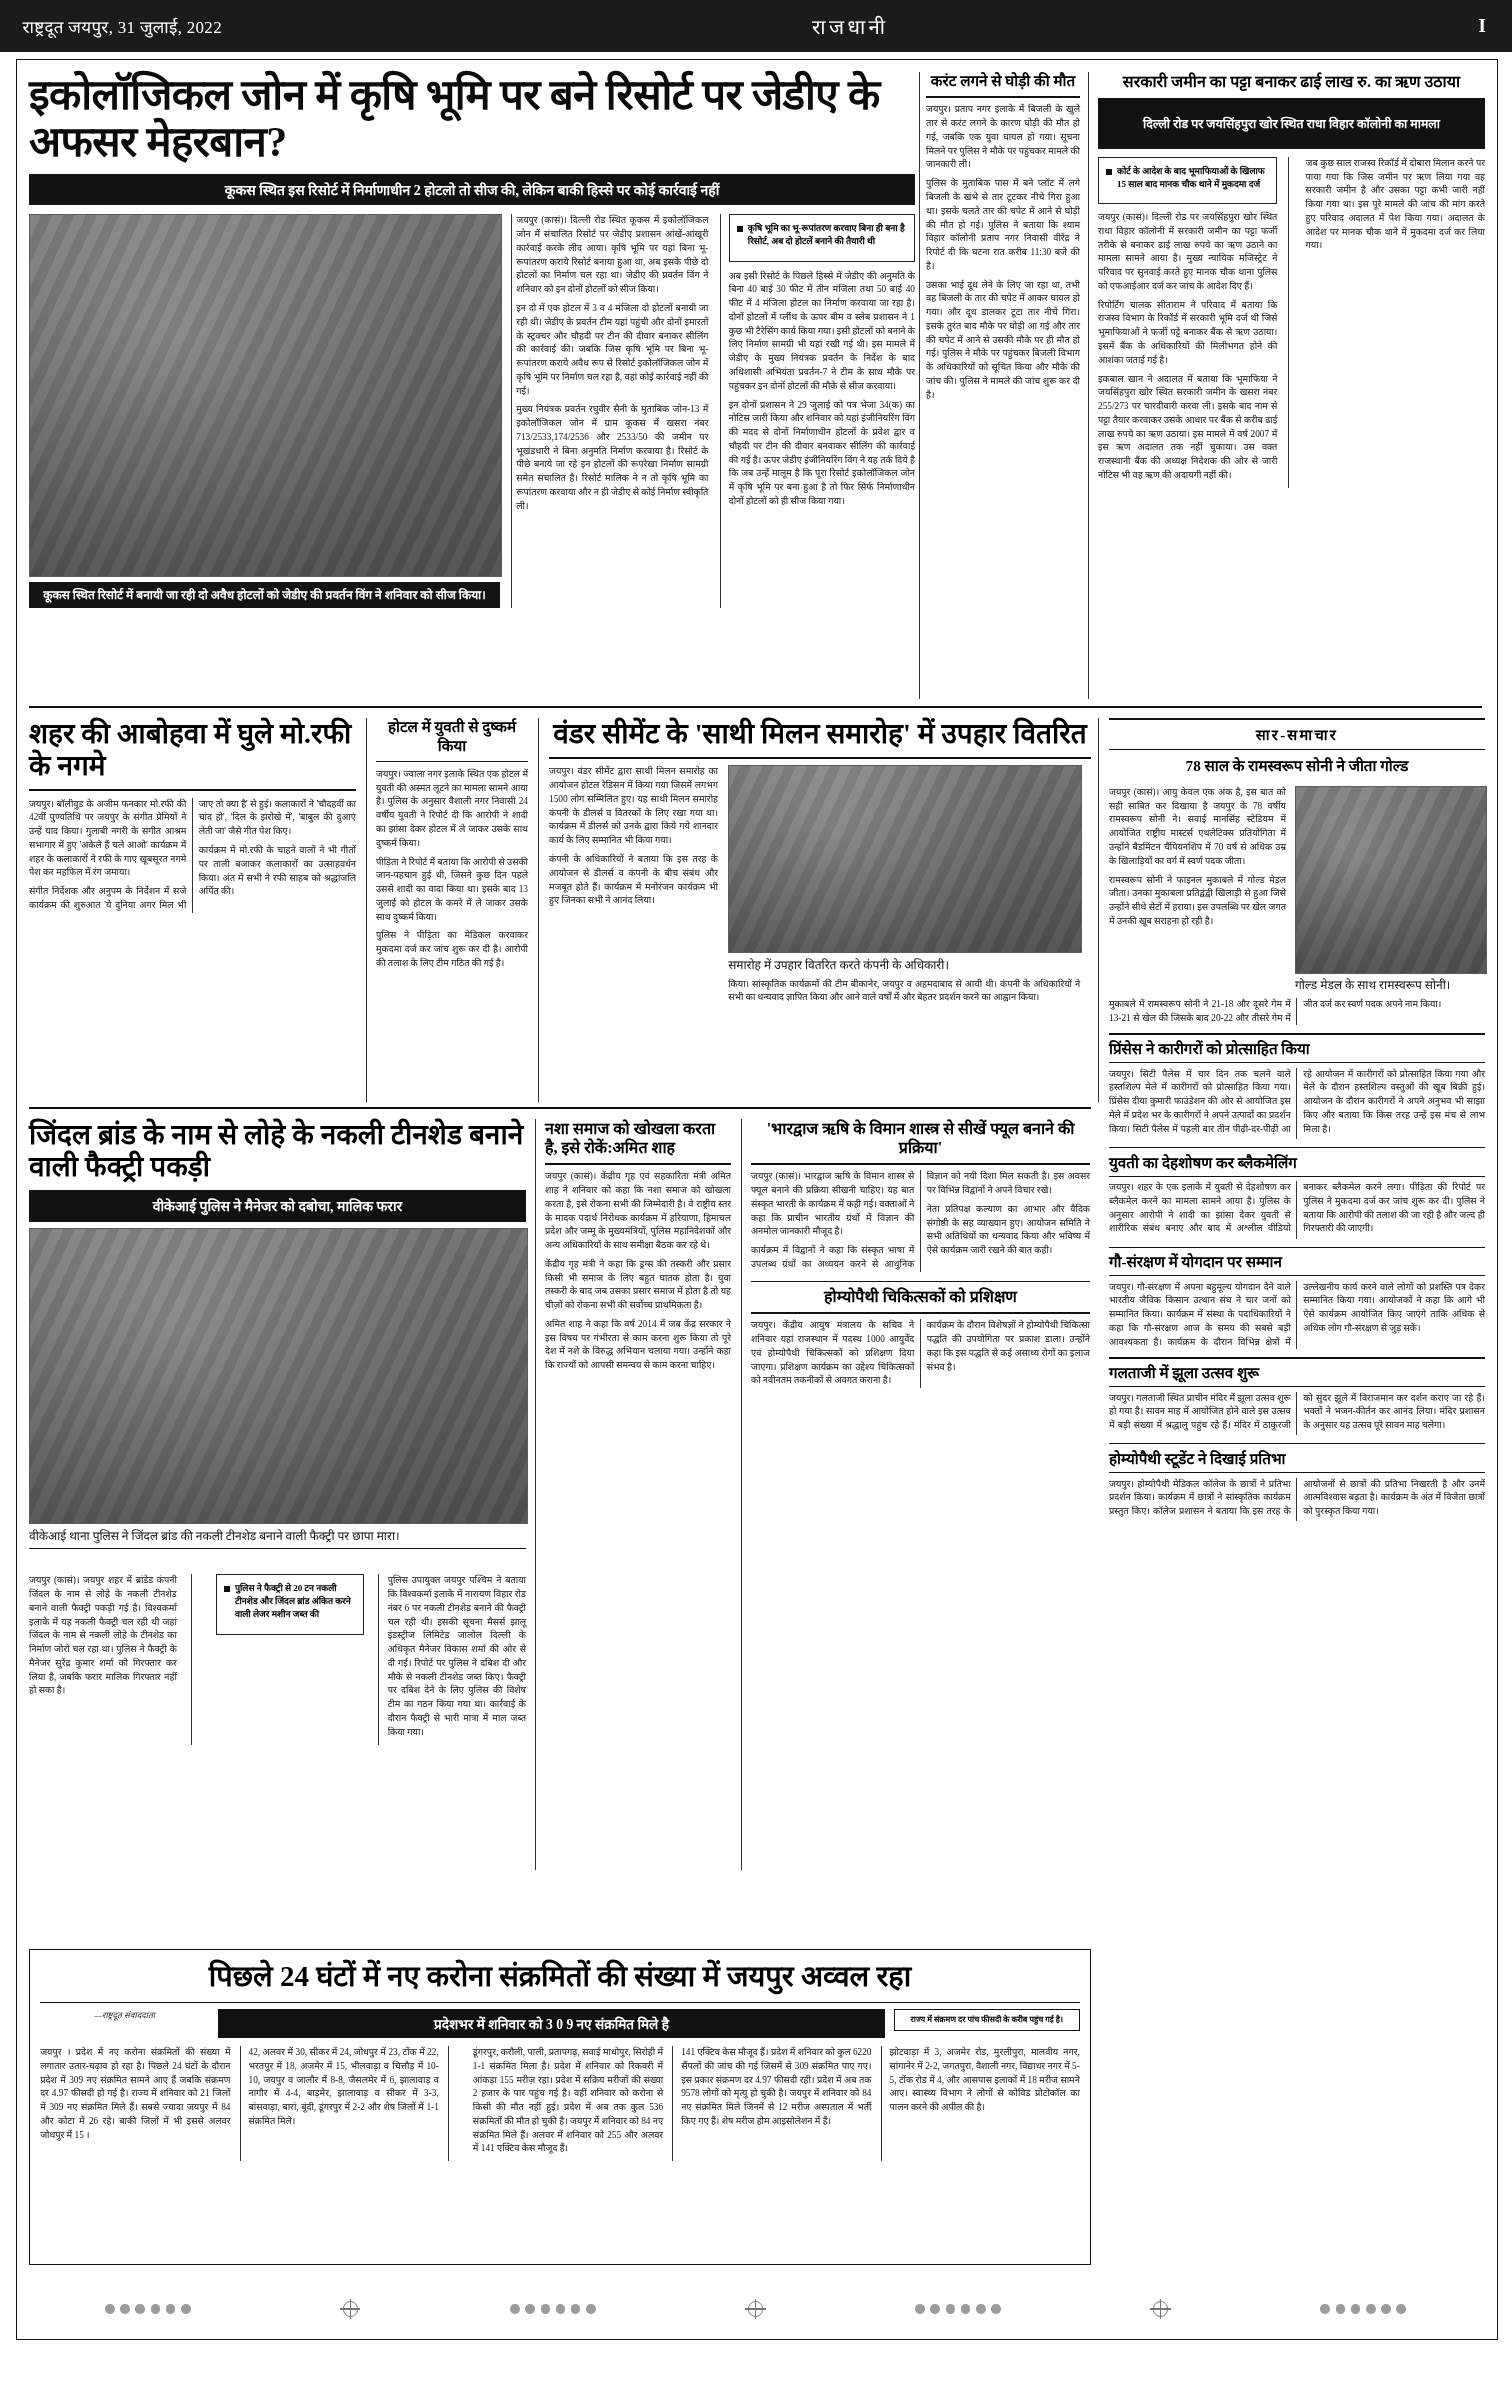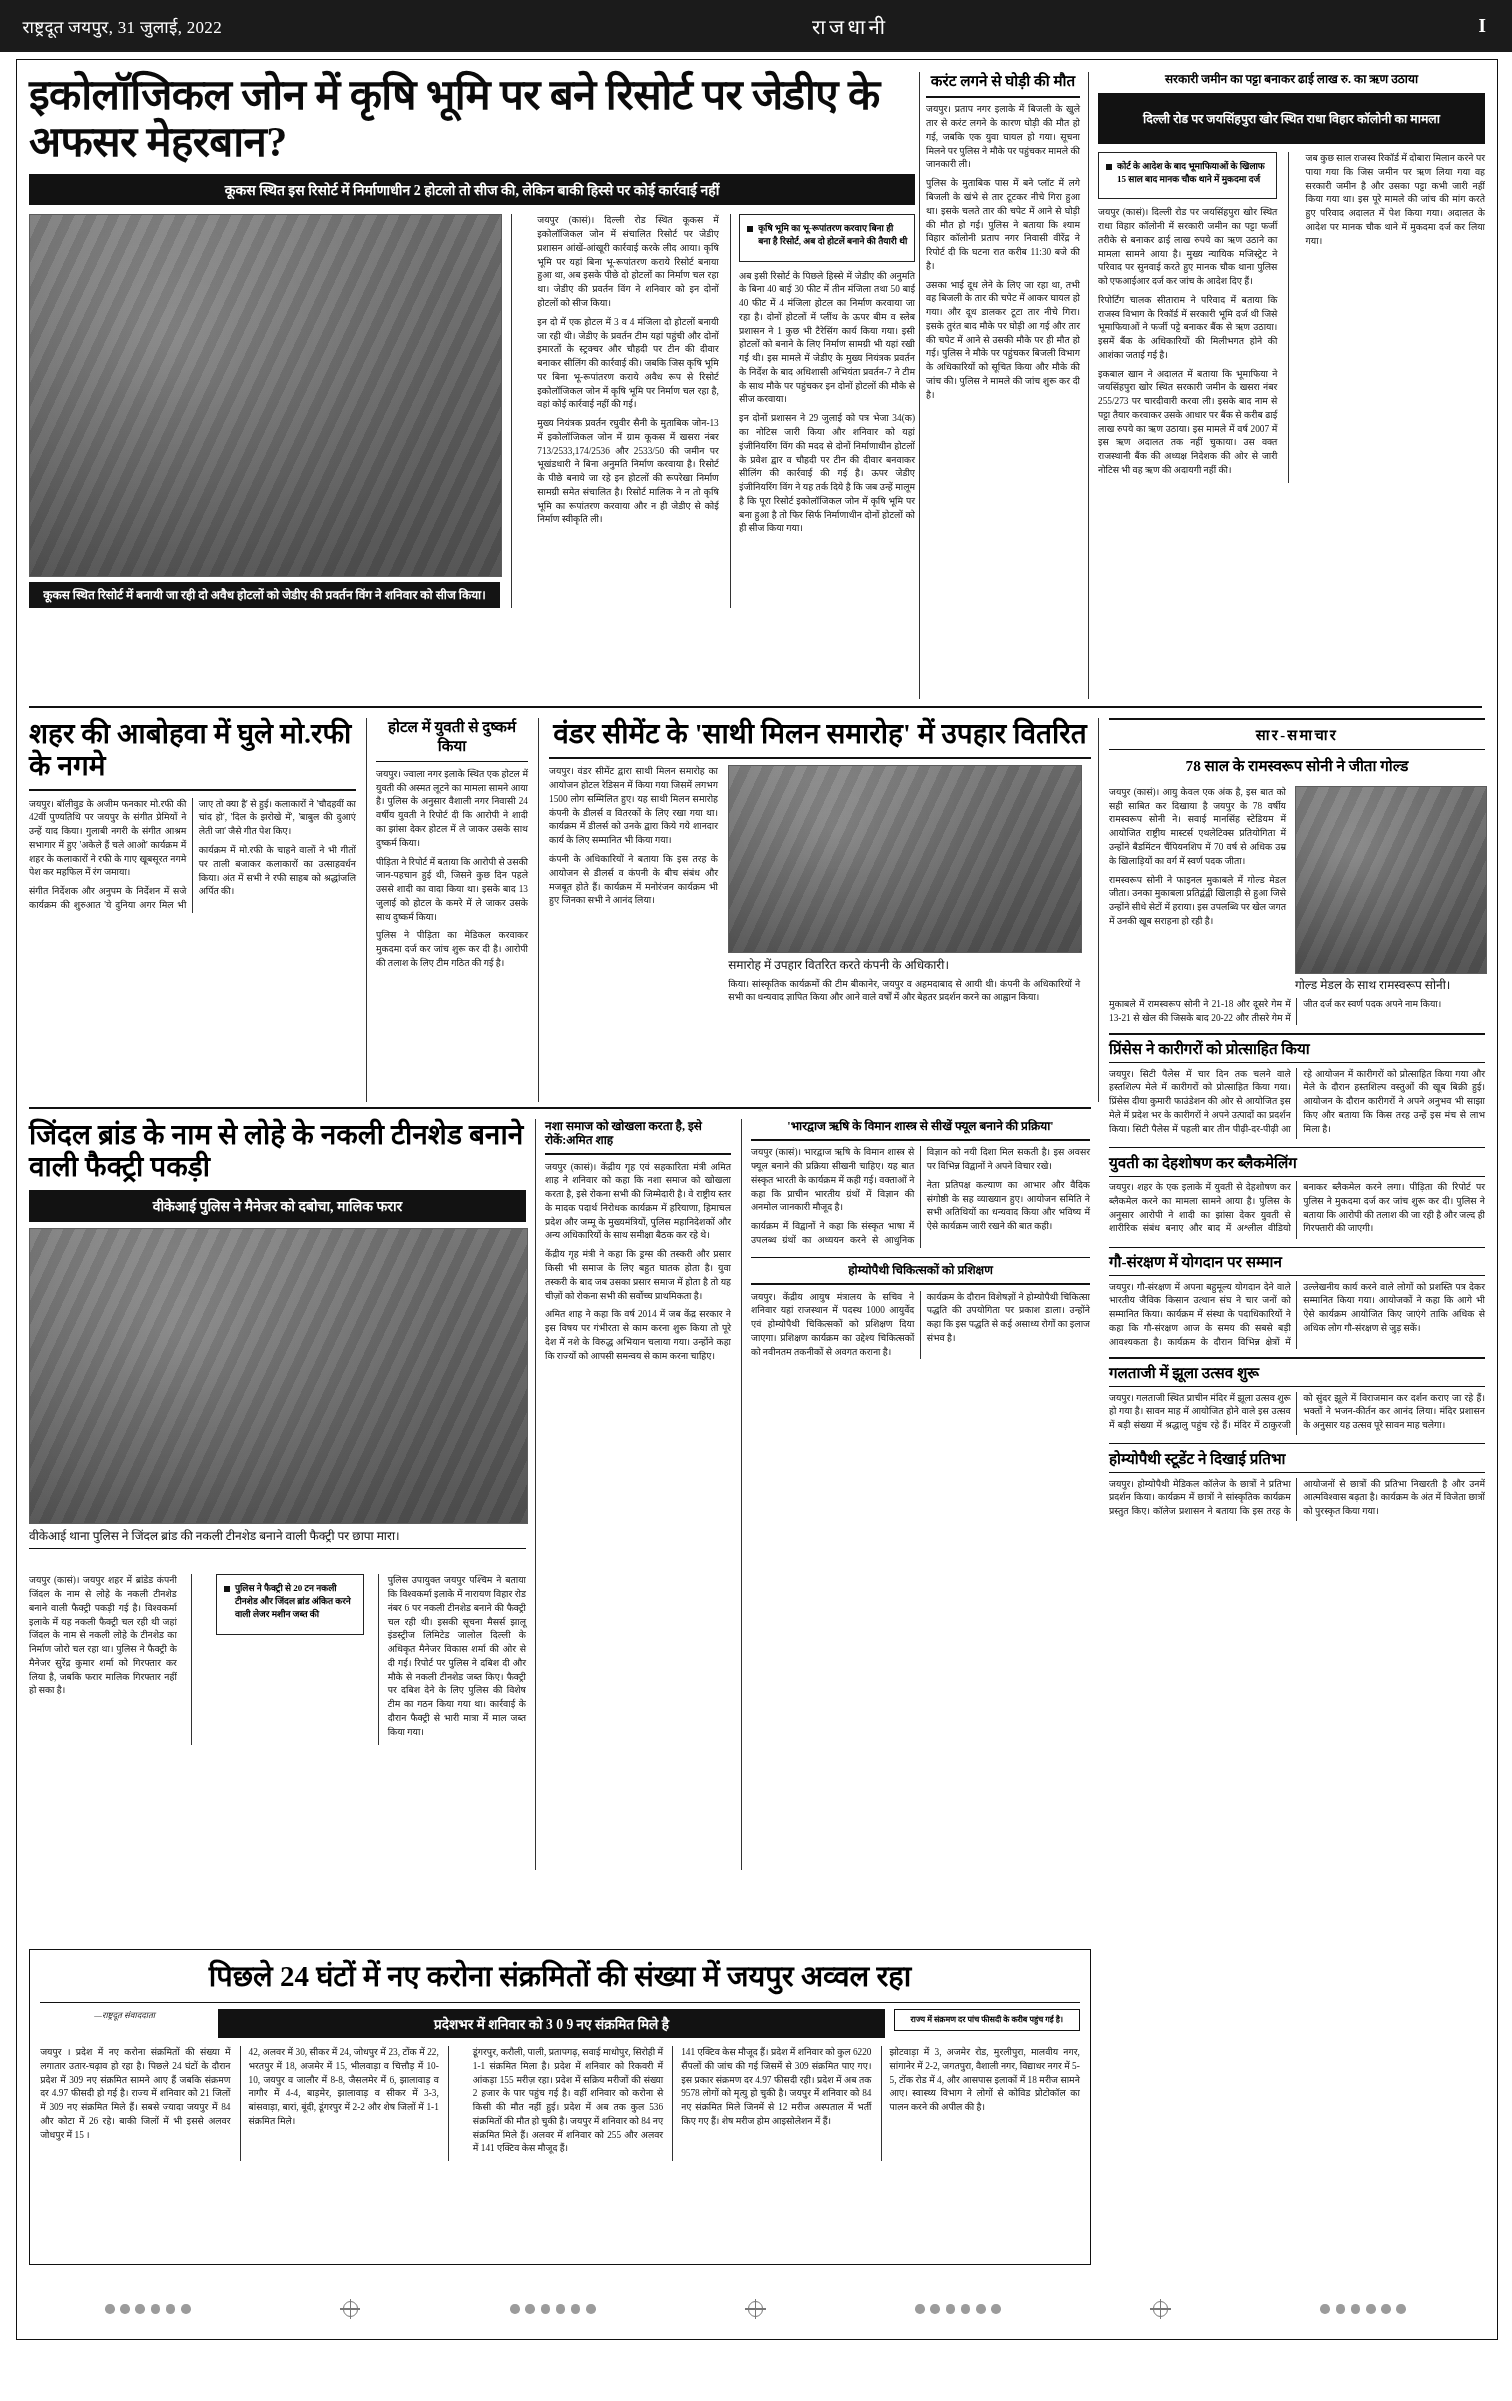--- a/index.html
+++ b/index.html
@@ -20,21 +20,21 @@
 
   
   .col-text{font-size:9.3px;line-height:1.48;text-align:justify;color:#111;}
   .col-text p{margin:0 0 5.1px 0;}
   
   h1.main{
     font-size:42px;line-height:1.12;margin:0;font-weight:bold;color:#0b0b0b;
     letter-spacing:-0.6px;
   }
   h2.sec{font-size:28px;line-height:1.15;margin:0;font-weight:bold;}
-  h3.sub{font-size:12px;line-height:1.2;margin:0;font-weight:bold;}
+  h3.sub{font-size:16px;line-height:1.2;margin:0;font-weight:bold;}
   h4.small{font-size:15.2px;line-height:1.22;margin:0;font-weight:bold;}
   .kicker{
     background:#121212;color:#fff;font-size:14px;font-weight:bold;
     padding:6.2px 9px;text-align:center;
   }
   .kicker-left{
     background:#121212;color:#fff;font-size:12.4px;font-weight:bold;
     padding:17px 8px;text-align:center;
   }
   .photo{
@@ -84,21 +84,21 @@
 
   <div style="position:absolute;left:29px;top:72px;width:886px;">
     <h1 class="main">इकोलॉजिकल जोन में कृषि भूमि पर बने रिसोर्ट पर जेडीए के अफसर मेहरबान?</h1>
     <div style="height:8px"></div>
     <div class="kicker">कूकस स्थित इस रिसोर्ट में निर्माणाधीन 2 होटलो तो सीज की, लेकिन बाकी हिस्से पर कोई कार्रवाई नहीं</div>
     <div style="display:flex;gap:11.3px;margin-top:9px;">
       <div style="width:471px;">
         <div class="photo" style="width:471px;height:361px;"></div>
         <div class="capbar" style="margin-top:4.5px;">कूकस स्थित रिसोर्ट में बनायी जा रही दो अवैध होटलों को जेडीए की प्रवर्तन विंग ने शनिवार को सीज किया।</div>
       </div>
-      <div style="width:196px;border-left:0.6px solid #333;padding-left:25px;">
+      <div style="width:196px;border-left:0.6px solid #333;padding-left:4px;">
         <div class="col-text">
           <p>जयपुर (कासं)। दिल्ली रोड स्थित कूकस में इकोलॉजिकल जोन में संचालित रिसोर्ट पर जेडीए प्रशासन आंखें-आंखूरी कार्रवाई करके लीद आया। कृषि भूमि पर यहां बिना भू-रूपांतरण कराये रिसोर्ट बनाया हुआ था, अब इसके पीछे दो होटलों का निर्माण चल रहा था। जेडीए की प्रवर्तन विंग ने शनिवार को इन दोनों होटलों को सीज किया।</p>
           <p>इन दो में एक होटल में 3 व 4 मंजिला दो होटलों बनायी जा रही थी। जेडीए के प्रवर्तन टीम यहां पहुंची और दोनों इमारतों के स्ट्रक्चर और चौहदी पर टीन की दीवार बनाकर सीलिंग की कार्रवाई की। जबकि जिस कृषि भूमि पर बिना भू-रूपांतरण कराये अवैध रूप से रिसोर्ट इकोलॉजिकल जोन में कृषि भूमि पर निर्माण चल रहा है, वहां कोई कार्रवाई नहीं की गई।</p>
           <p>मुख्य नियंत्रक प्रवर्तन रघुवीर सैनी के मुताबिक जोन-13 में इकोलॉजिकल जोन में ग्राम कूकस में खसरा नंबर 713/2533,174/2536 और 2533/50 की जमीन पर भूखंडधारी ने बिना अनुमति निर्माण करवाया है। रिसोर्ट के पीछे बनाये जा रहे इन होटलों की रूपरेखा निर्माण सामग्री समेत संचालित है। रिसोर्ट मालिक ने न तो कृषि भूमि का रूपांतरण करवाया और न ही जेडीए से कोई निर्माण स्वीकृति ली।</p>
         </div>
       </div>
       <div style="width:190px;border-left:0.6px solid #333;padding-left:8px;">
         <div class="bullet-box" style="margin-bottom:8px;">
           <div class="bullet">
             <div class="sq"></div>

